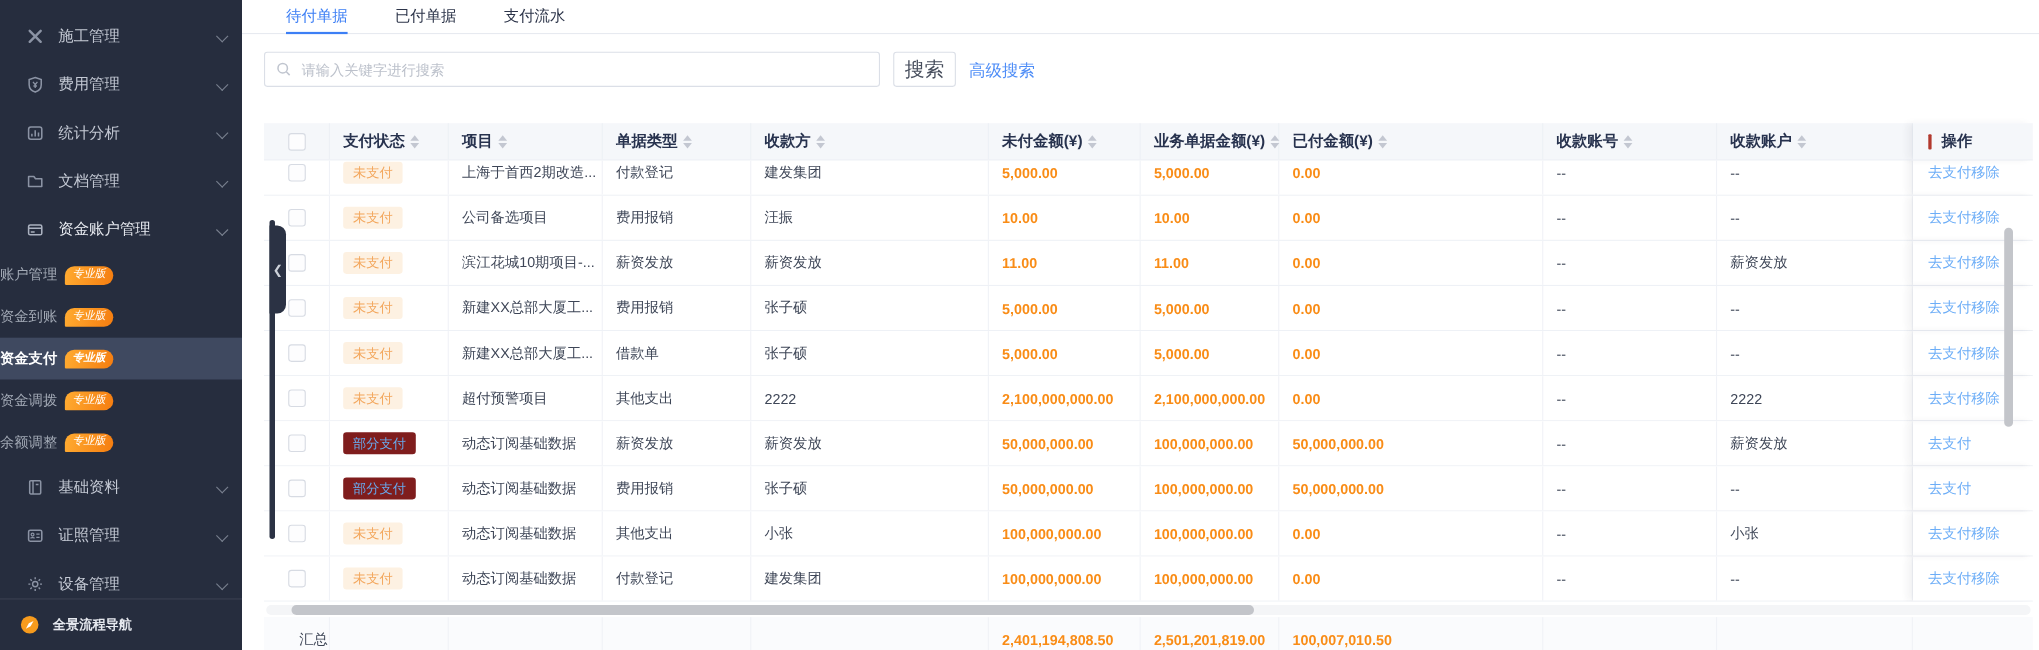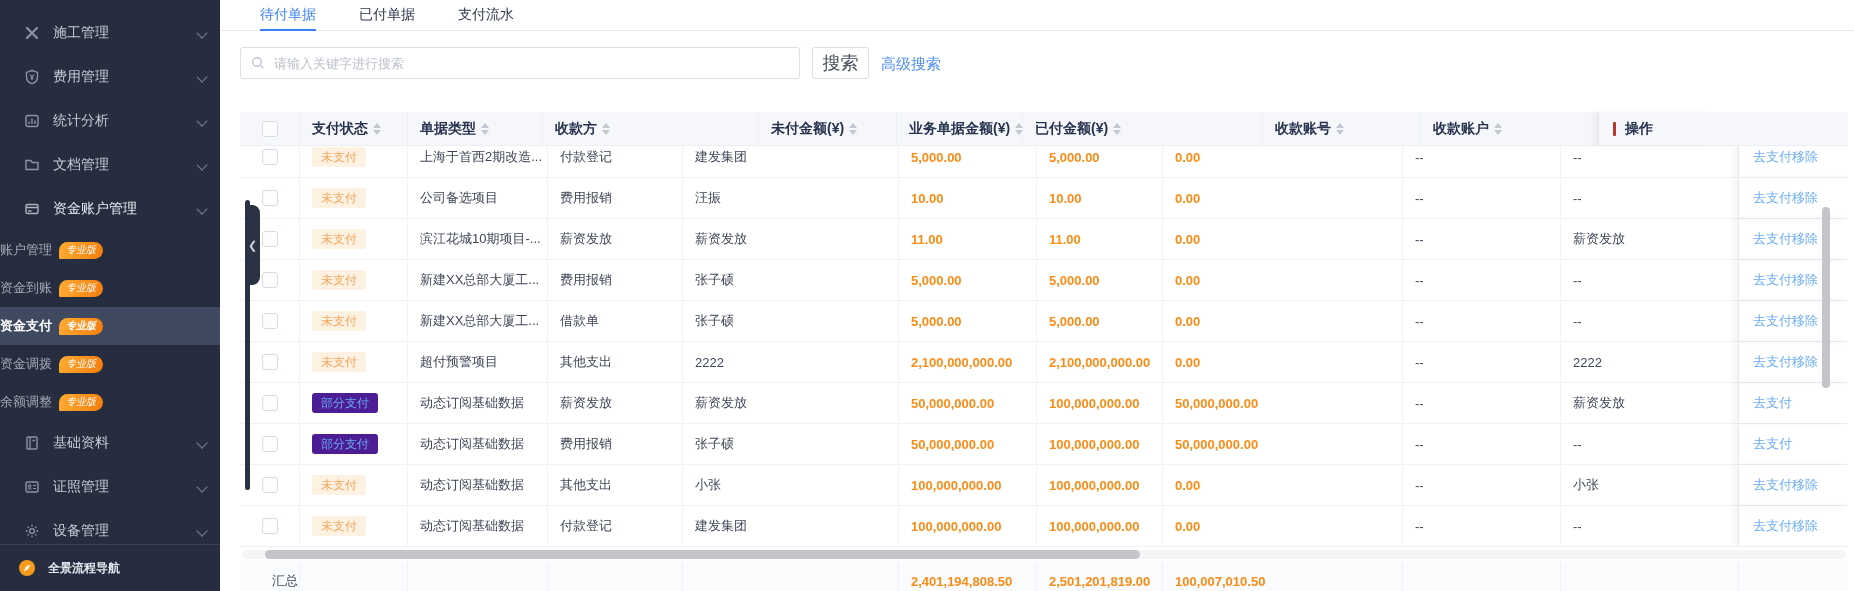--- a/index.html
+++ b/index.html
@@ -70,21 +70,21 @@
   .c8{width:158px;}
   .c9{width:178px;}
   .c10{width:109px;border-right:none;}
   .ops{box-shadow:-5px 0 6px rgba(31,41,61,0.05);padding-left:14px;}
   .link{color:#6cadf7;cursor:pointer;}
 
   .cb{width:14px;height:14px;border:1px solid #d7dbe3;border-radius:3px;background:#fdfdfe;cursor:pointer;}
 
   .tag{font-size:12px;padding:4px 9px;border-radius:3px;line-height:1;}
   .tag.unpaid{background:#fdf1e2;color:#f3a75d;}
-  .tag.partial{background:#4c1d95;color:#68a9ec;}
+  .tag.partial{background:#7f1d1d;color:#68a9ec;}
 
   .hscroll{height:14px;position:relative;background:#fff;}
   .hscroll .track{position:absolute;left:2px;right:2px;top:3px;height:9px;border-radius:5px;background:#f4f5f7;}
   .hscroll .thumb{position:absolute;left:25px;top:3px;width:875px;height:9px;border-radius:5px;background:#c3c5ca;cursor:pointer;}
 
   .vscroll{position:absolute;left:1582px;top:95px;width:8px;height:181px;border-radius:4px;background:#c3c5ca;z-index:20;cursor:pointer;}
 
   .tsummary{display:flex;height:40px;background:#fafbfd;border-bottom:1px solid #e9ecf2;}
   .tsummary .cell{height:40px;background:transparent;}
   .sum-label{color:#3e4657;padding-left:32px !important;}
@@ -249,20 +249,27 @@
     <div class="adv-link">高级搜索</div>
 
     <div class="table">
 
       <div class="thead">
         <div class="th c0">
             <span class="cb"></span>
           </div>
         <div class="th c1">
             <span>支付状态</span>
+            <span class="caret">
+              <i class="up"></i>
+              <i class="dn"></i>
+            </span>
+          </div>
+        <div class="th c2">
+            <span>项目</span>
             <span class="caret">
               <i class="up"></i>
               <i class="dn"></i>
             </span>
           </div>
         <div class="th c3">
             <span>单据类型</span>
             <span class="caret">
               <i class="up"></i>
               <i class="dn"></i>

